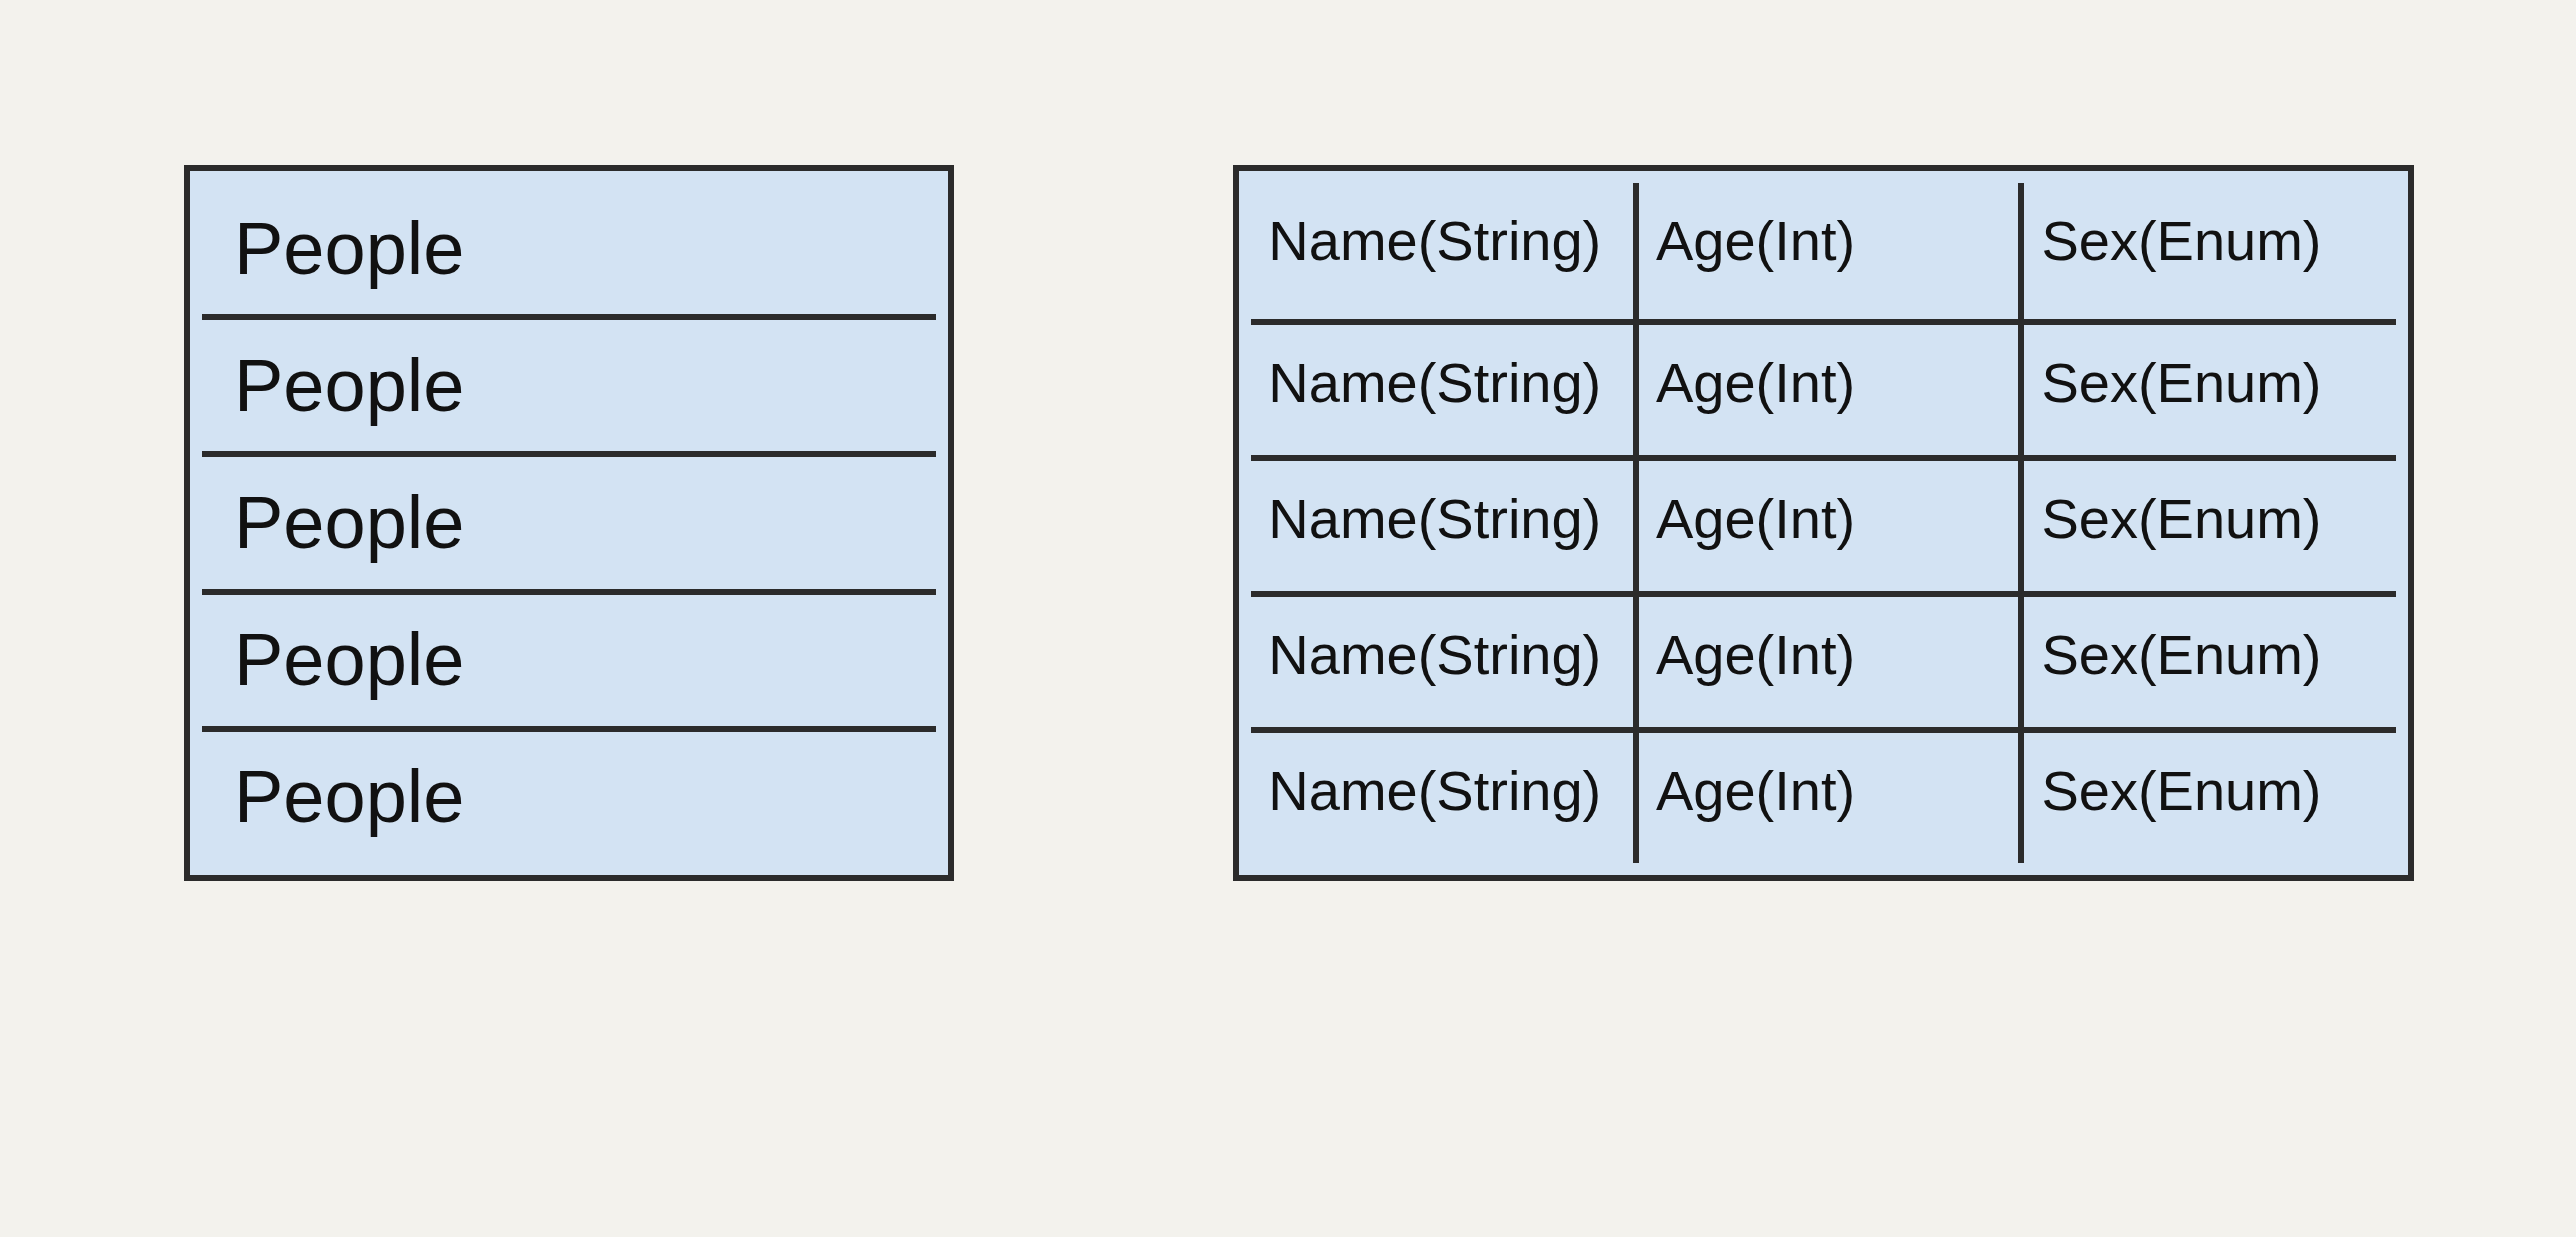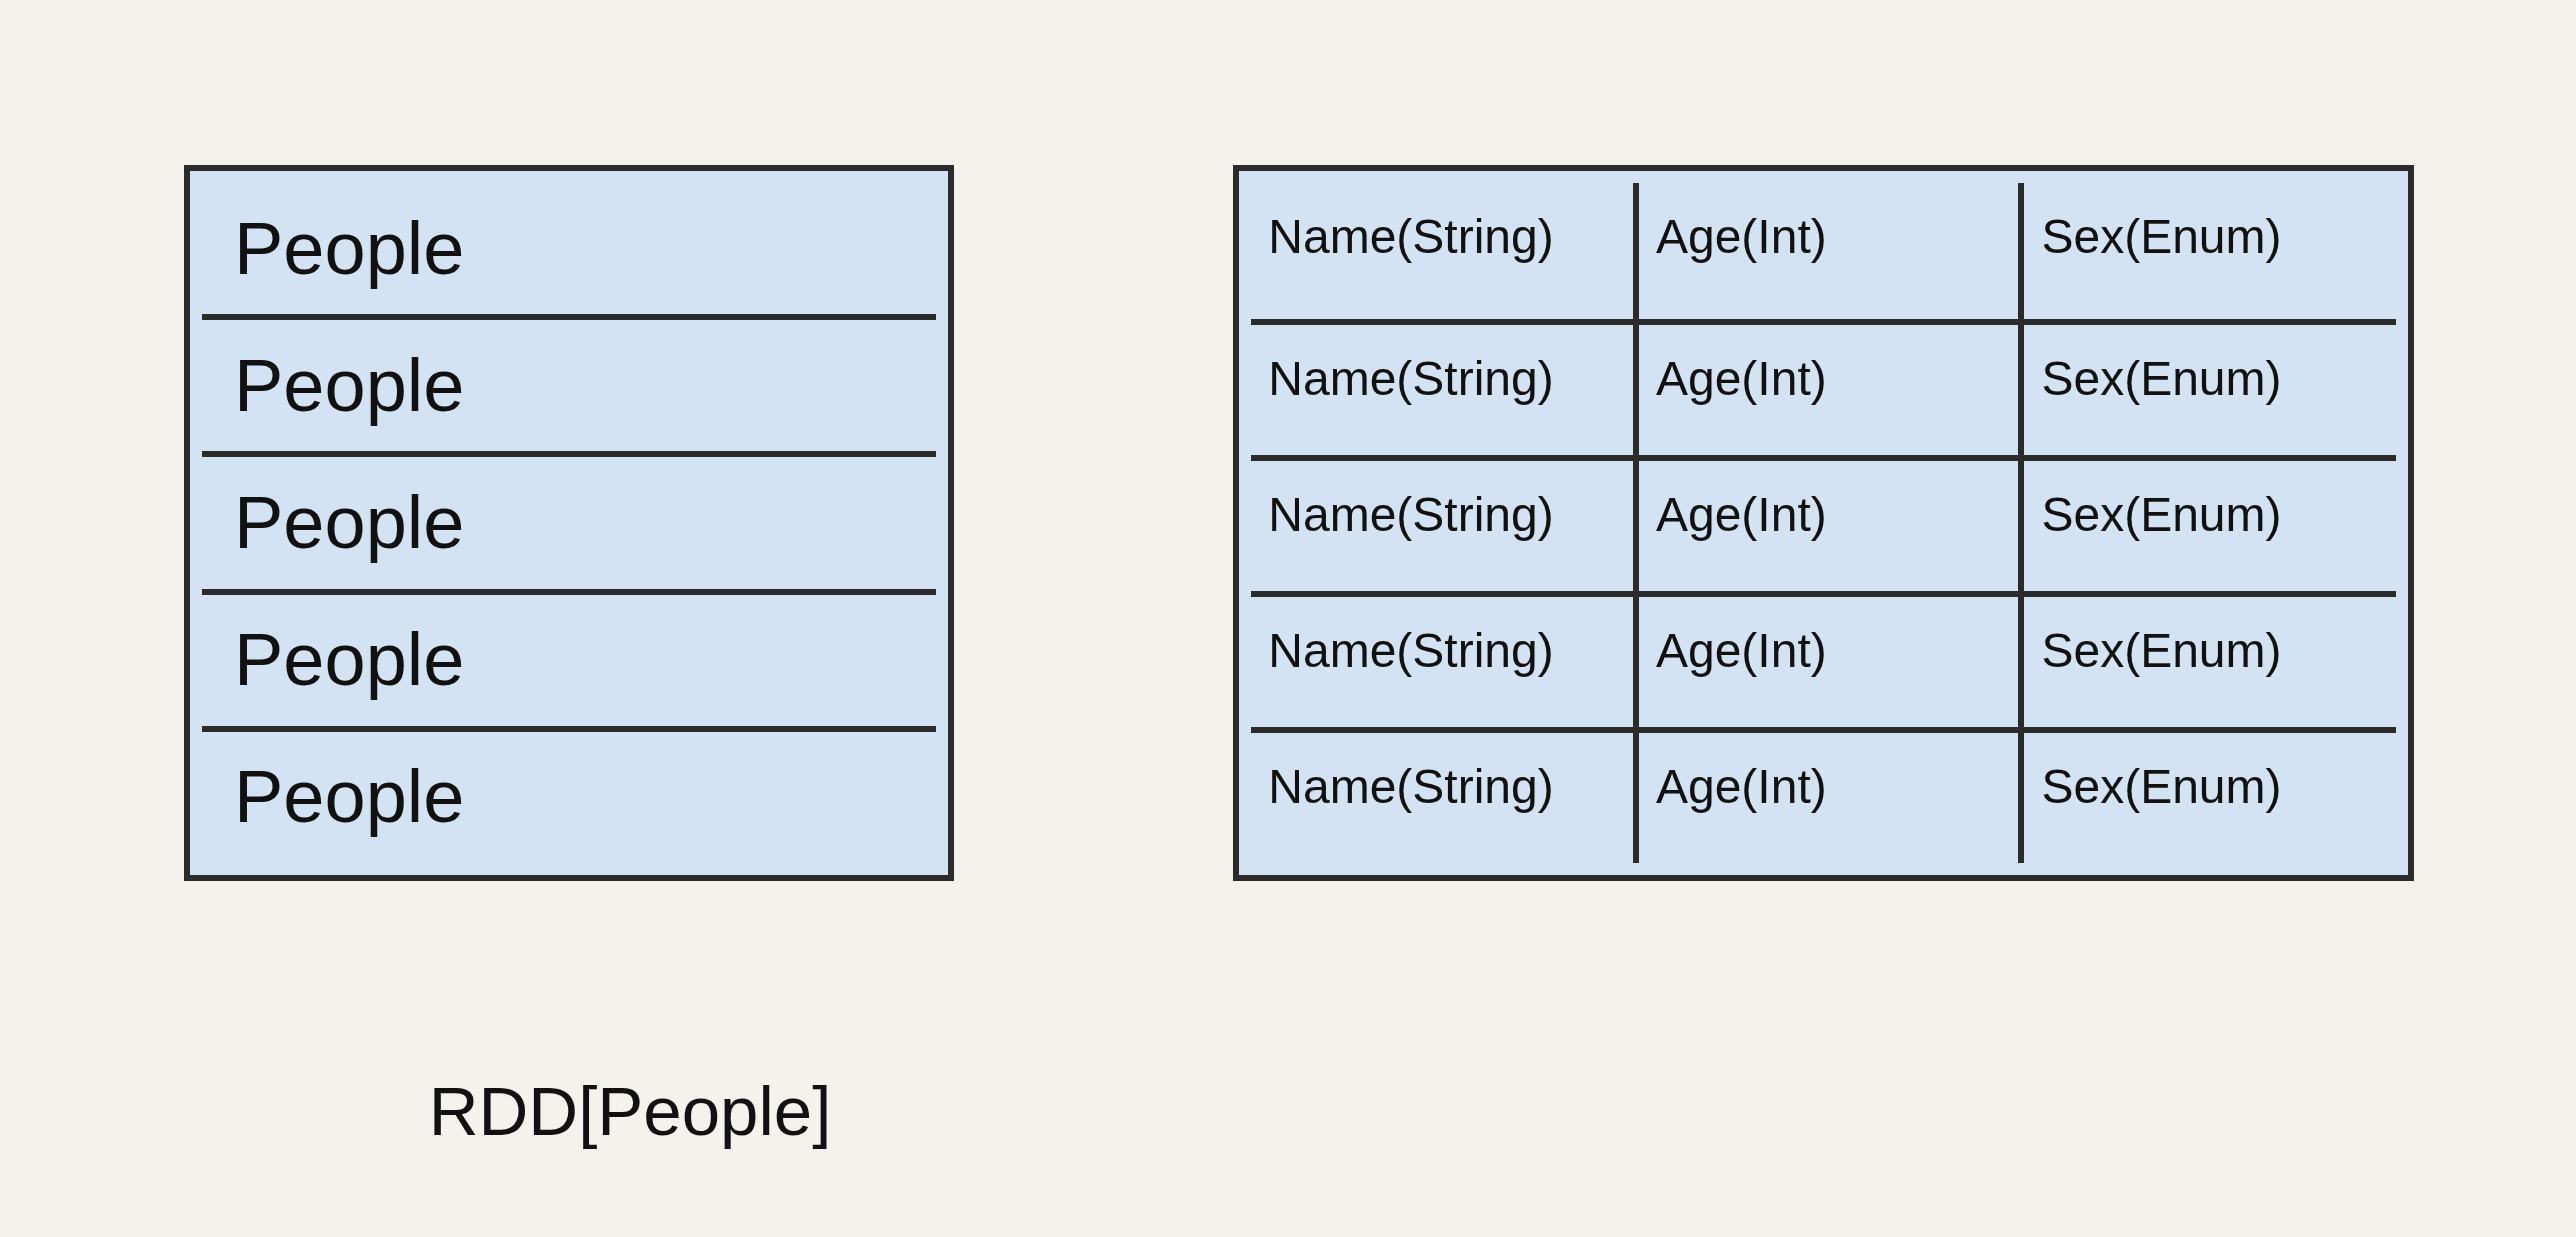--- a/index.html
+++ b/index.html
@@ -46,21 +46,21 @@
     left:1221px; top:153px;
     width:1181px; height:716px;
     border:6.5px solid var(--border);
     background:var(--table-fill);
     display:grid;
     grid-template-columns:1fr 1.01fr 0.99fr;
     grid-template-rows:repeat(5, 1fr);
   }
   .dataset-cell{
     padding:26px 5.4px 0 17.3px;
-    font-size:48px;
+    font-size:56px;
     line-height:1.15;
     background:var(--table-fill);
     overflow:hidden;
     white-space:nowrap;
   }
   .dataset-cell.col2, .dataset-cell.col3{border-left:6.5px solid var(--border);}
   .dataset-cell.rown{border-top:6.5px solid var(--border);}
 
   
   .caption{
@@ -103,16 +103,15 @@
 
     <div class="dataset-cell col1 rown">Name(String)</div>
     <div class="dataset-cell col2 rown">Age(Int)</div>
     <div class="dataset-cell col3 rown">Sex(Enum)</div>
 
     <div class="dataset-cell col1 rown">Name(String)</div>
     <div class="dataset-cell col2 rown">Age(Int)</div>
     <div class="dataset-cell col3 rown">Sex(Enum)</div>
   </div>
 
-  <div class="caption caption-left">RDD[People]</div>
 
 </div>
 
 
 </body></html>

